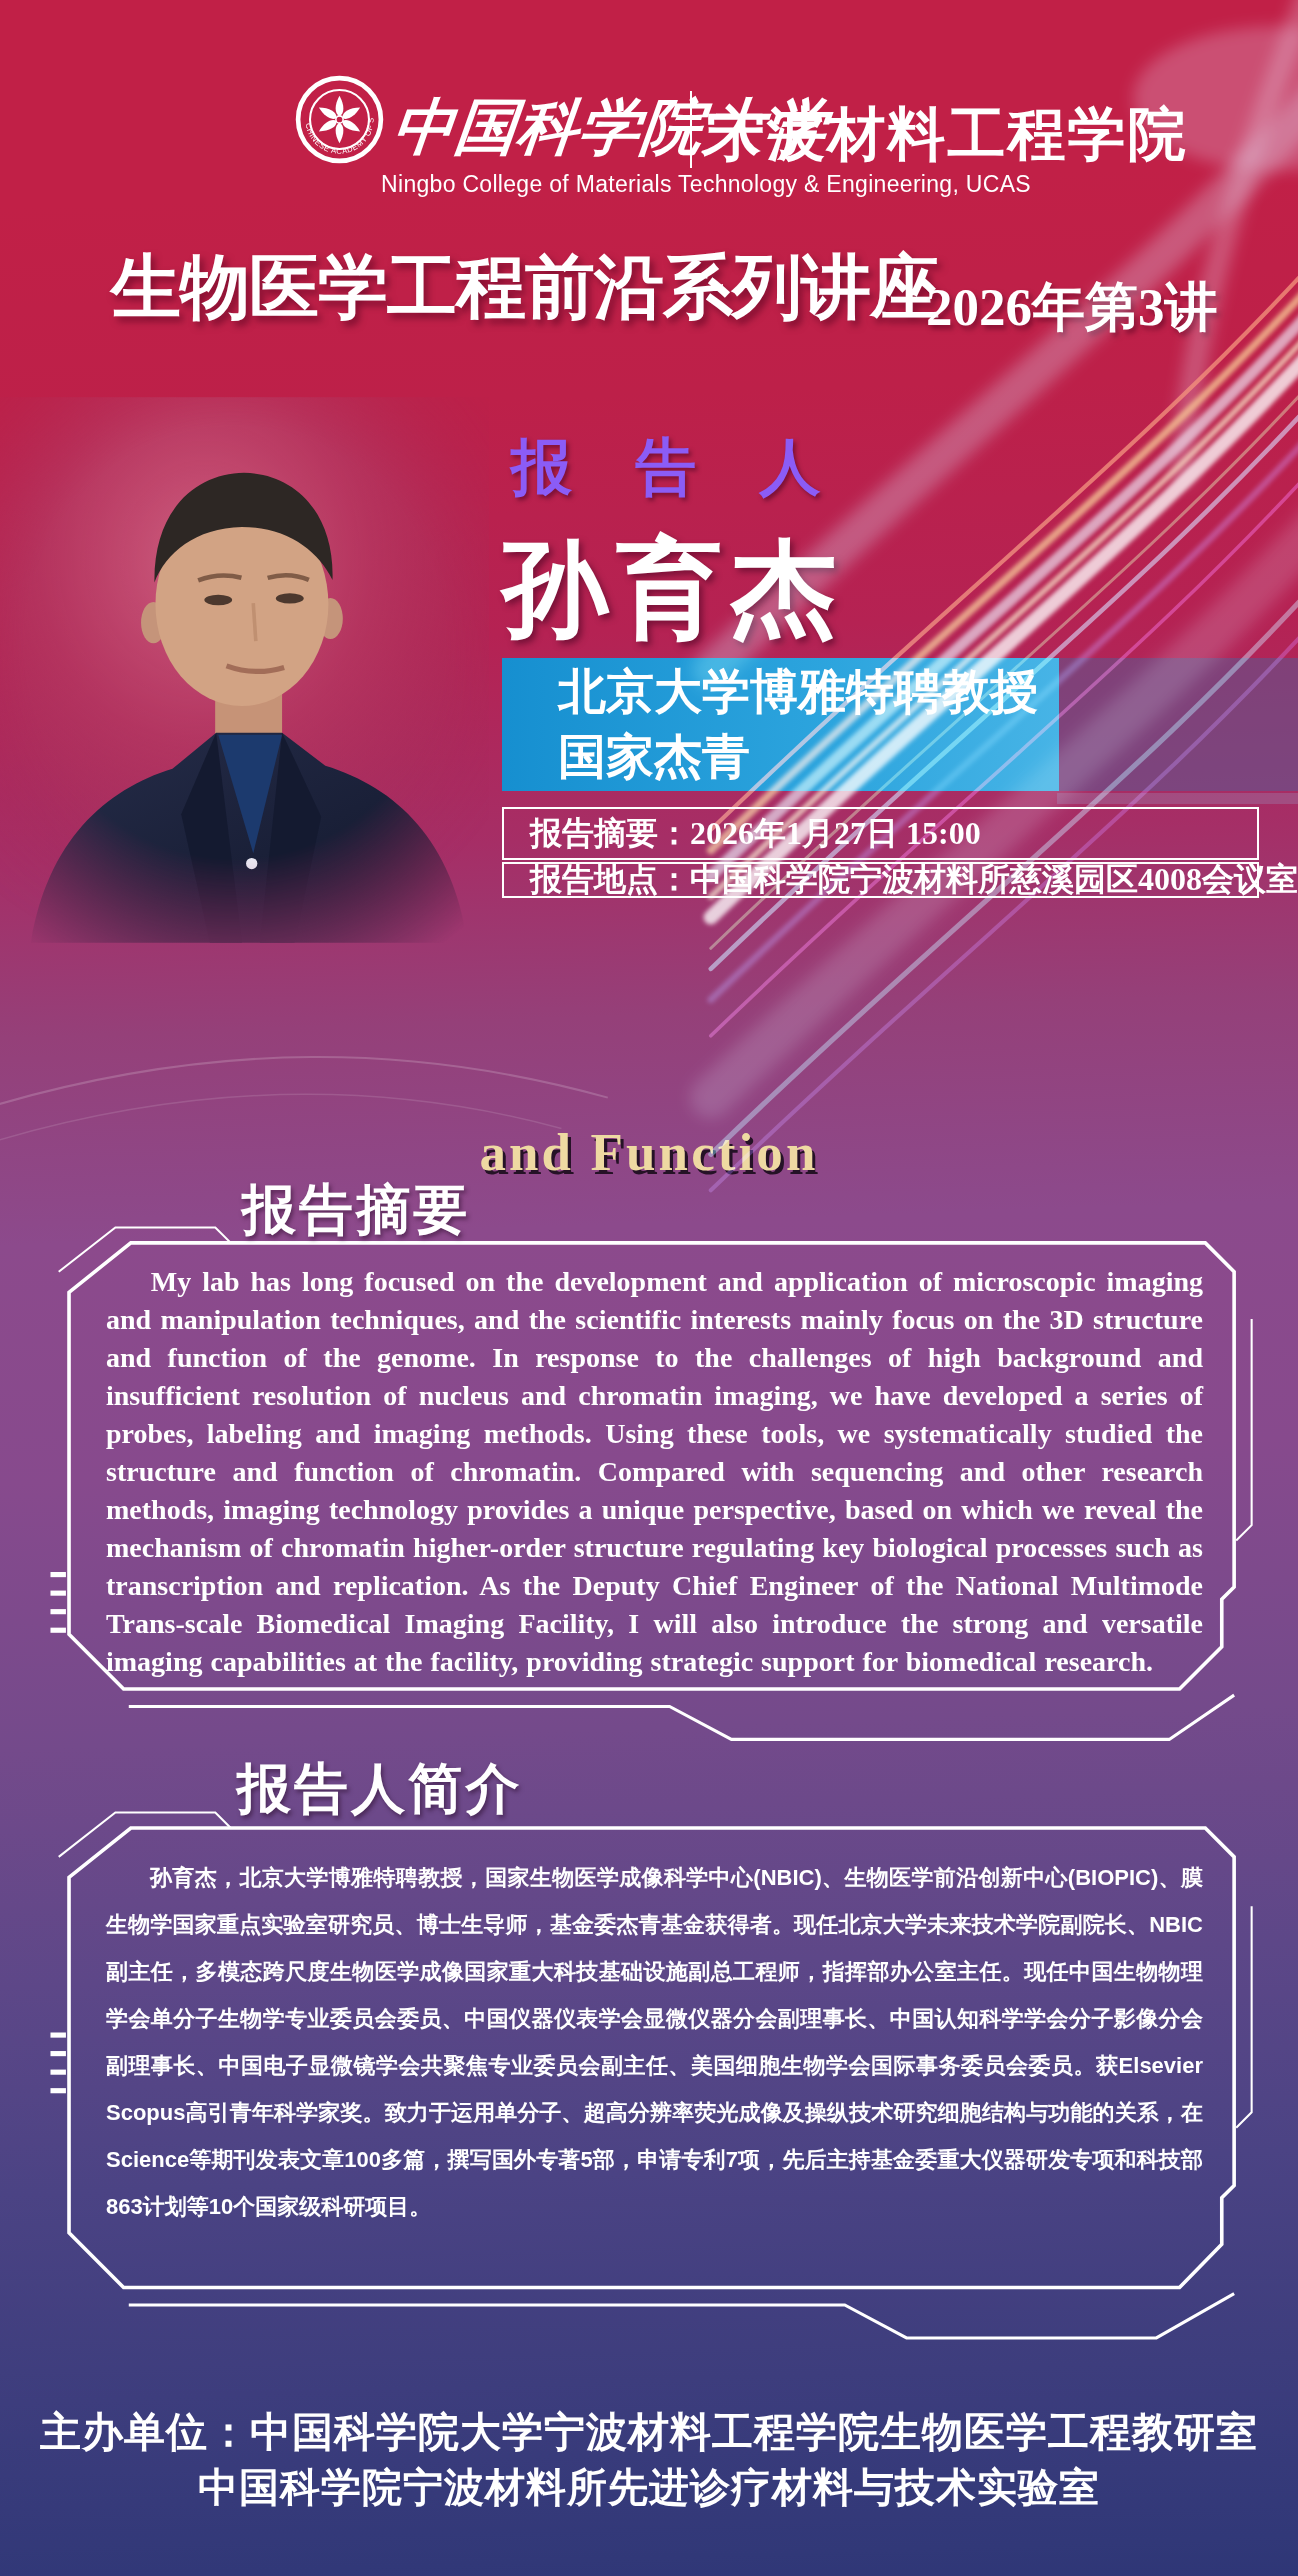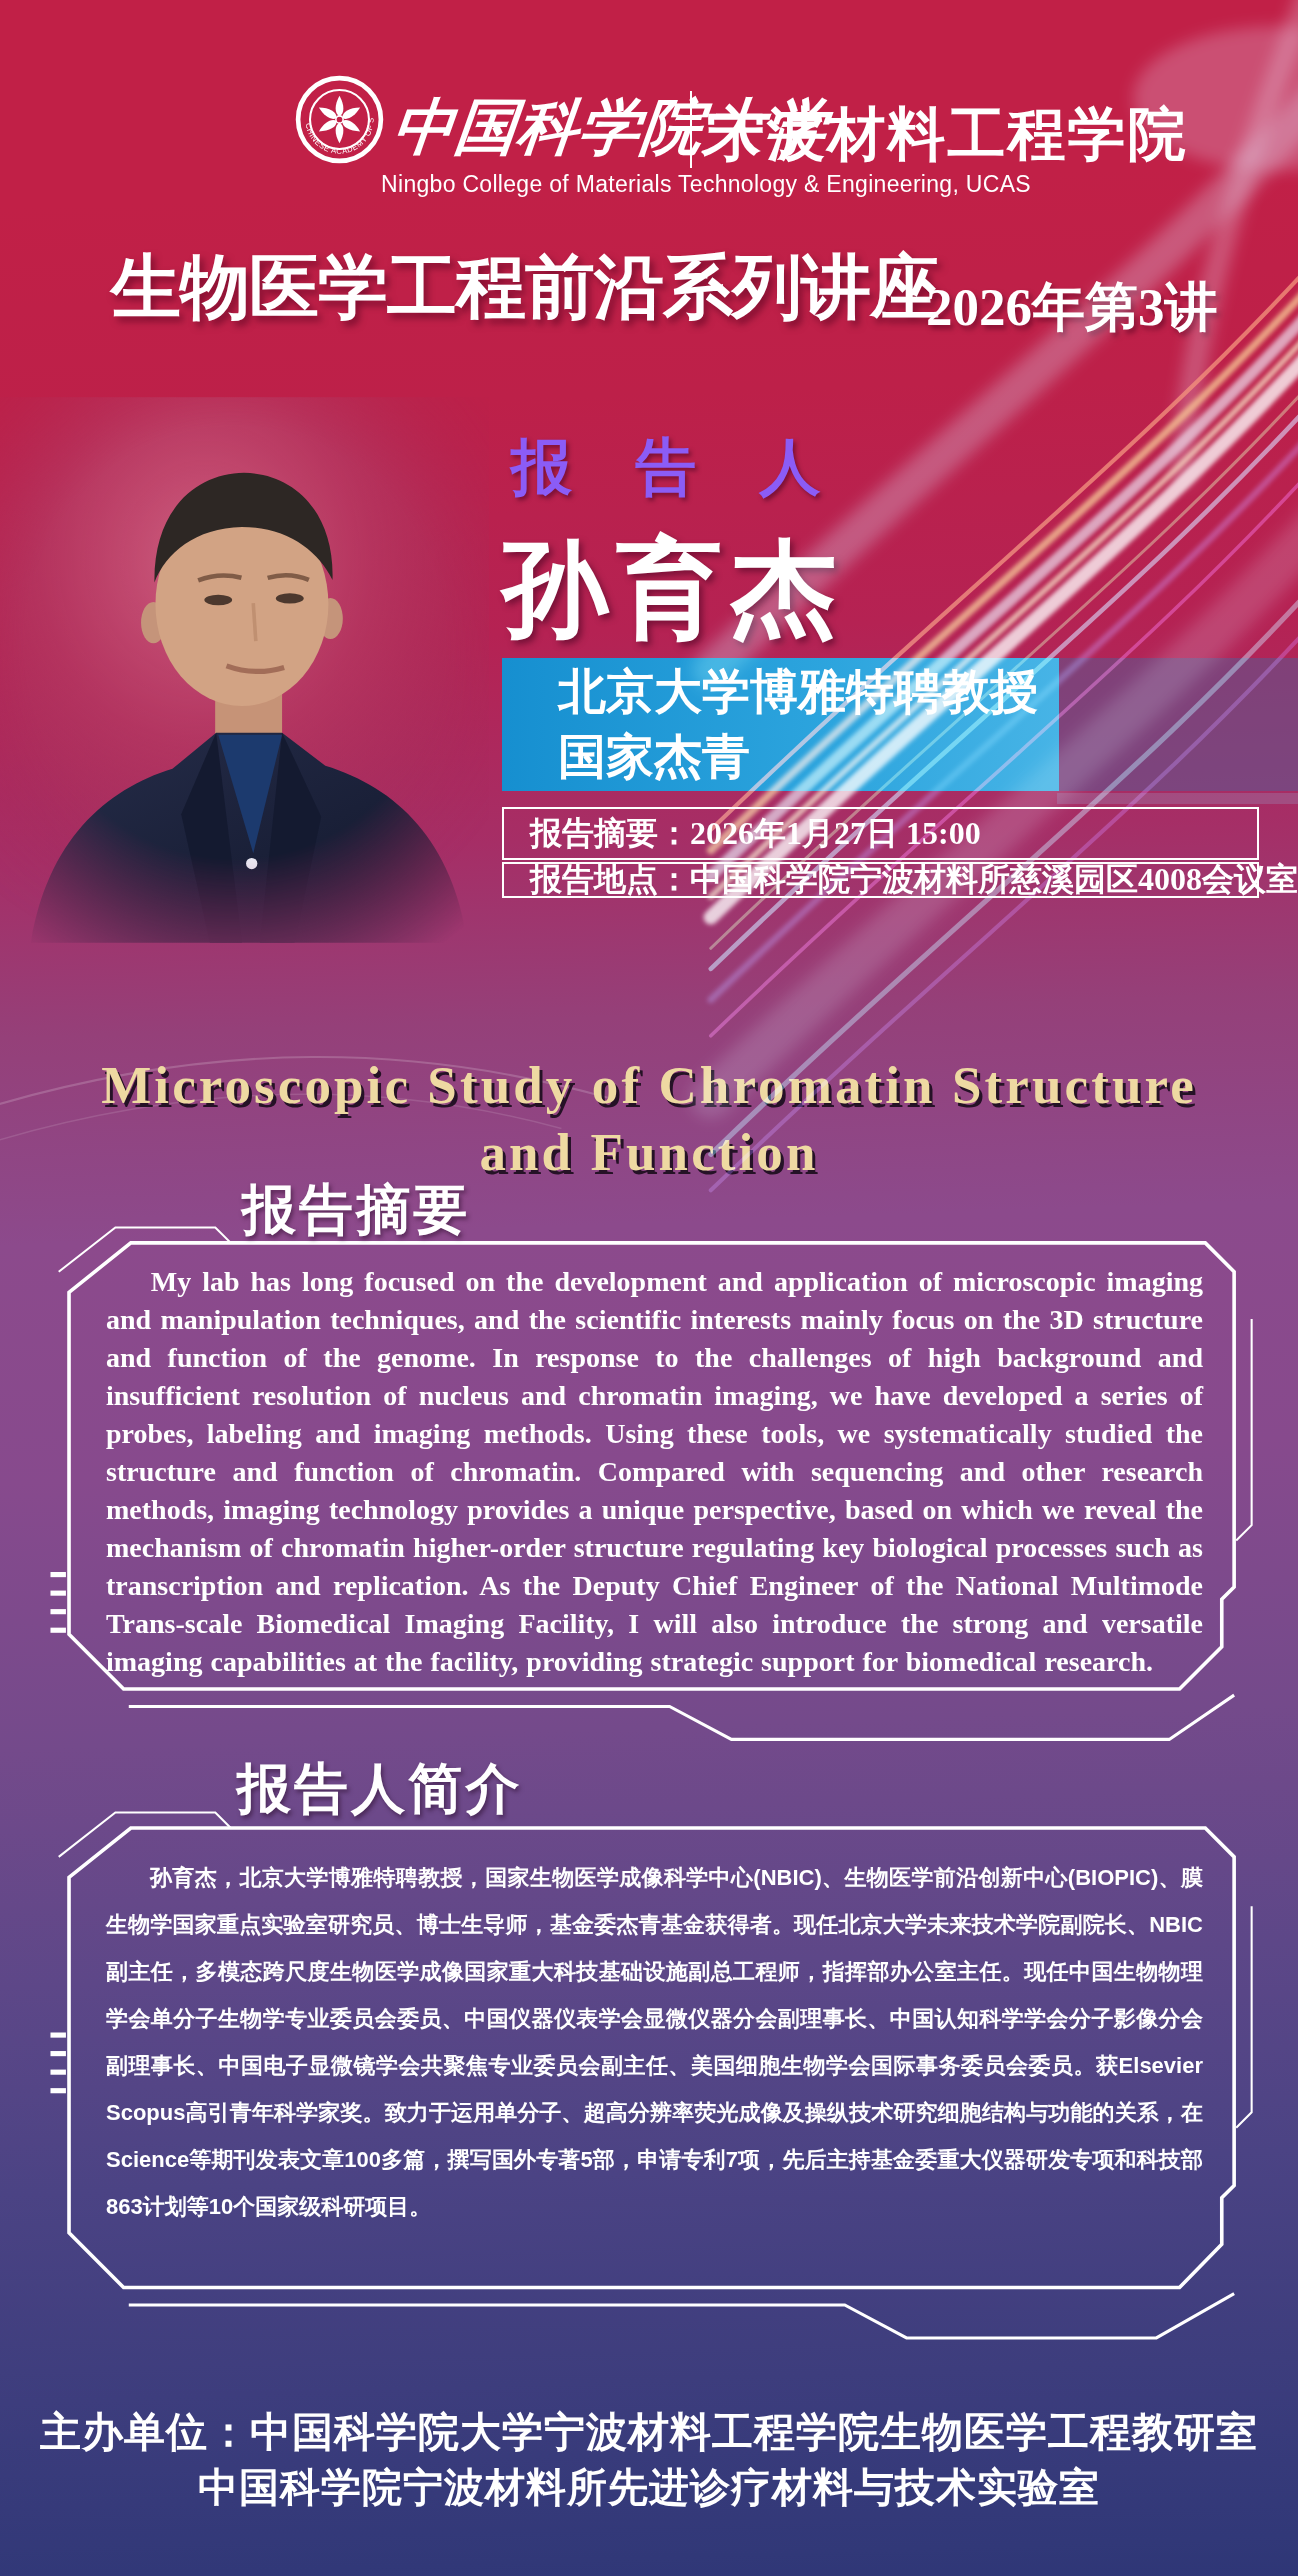--- a/index.html
+++ b/index.html
@@ -203,23 +203,20 @@
   </div>
   <div class="abs info-box info-time">
     <span class="lab">报告摘要：</span>
     <span class="val">2026年1月27日 15:00</span>
   </div>
   <div class="abs info-box info-venue">
     <span class="lab">报告地点：</span>
     <span class="val">中国科学院宁波材料所慈溪园区4008会议室</span>
   </div>
 
-  <div class="abs talk1">
-    <span>Microscopic Study of Chromatin Structure</span>
-  </div>
   <div class="abs talk2">
     <span>and Function</span>
   </div>
 
   <div class="abs sec-head abs-head">报告摘要</div>
   <div class="abs abs-body">My lab has long focused on the development and application of microscopic imaging and manipulation techniques, and the scientific interests mainly focus on the 3D structure and function of the genome. In response to the challenges of high background and insufficient resolution of nucleus and chromatin imaging, we have developed a series of probes, labeling and imaging methods. Using these tools, we systematically studied the structure and function of chromatin. Compared with sequencing and other research methods, imaging technology provides a unique perspective, based on which we reveal the mechanism of chromatin higher-order structure regulating key biological processes such as transcription and replication. As the Deputy Chief Engineer of the National Multimode Trans-scale Biomedical Imaging Facility, I will also introduce the strong and versatile imaging capabilities at the facility, providing strategic support for biomedical research.</div>
 
   <div class="abs sec-head bio-head">报告人简介</div>
   <div class="abs bio-body">孙育杰，北京大学博雅特聘教授，国家生物医学成像科学中心(NBIC)、生物医学前沿创新中心(BIOPIC)、膜生物学国家重点实验室研究员、博士生导师，基金委杰青基金获得者。现任北京大学未来技术学院副院长、NBIC副主任，多模态跨尺度生物医学成像国家重大科技基础设施副总工程师，指挥部办公室主任。现任中国生物物理学会单分子生物学专业委员会委员、中国仪器仪表学会显微仪器分会副理事长、中国认知科学学会分子影像分会副理事长、中国电子显微镜学会共聚焦专业委员会副主任、美国细胞生物学会国际事务委员会委员。获Elsevier Scopus高引青年科学家奖。致力于运用单分子、超高分辨率荧光成像及操纵技术研究细胞结构与功能的关系，在Science等期刊发表文章100多篇，撰写国外专著5部，申请专利7项，先后主持基金委重大仪器研发专项和科技部863计划等10个国家级科研项目。</div>
 

